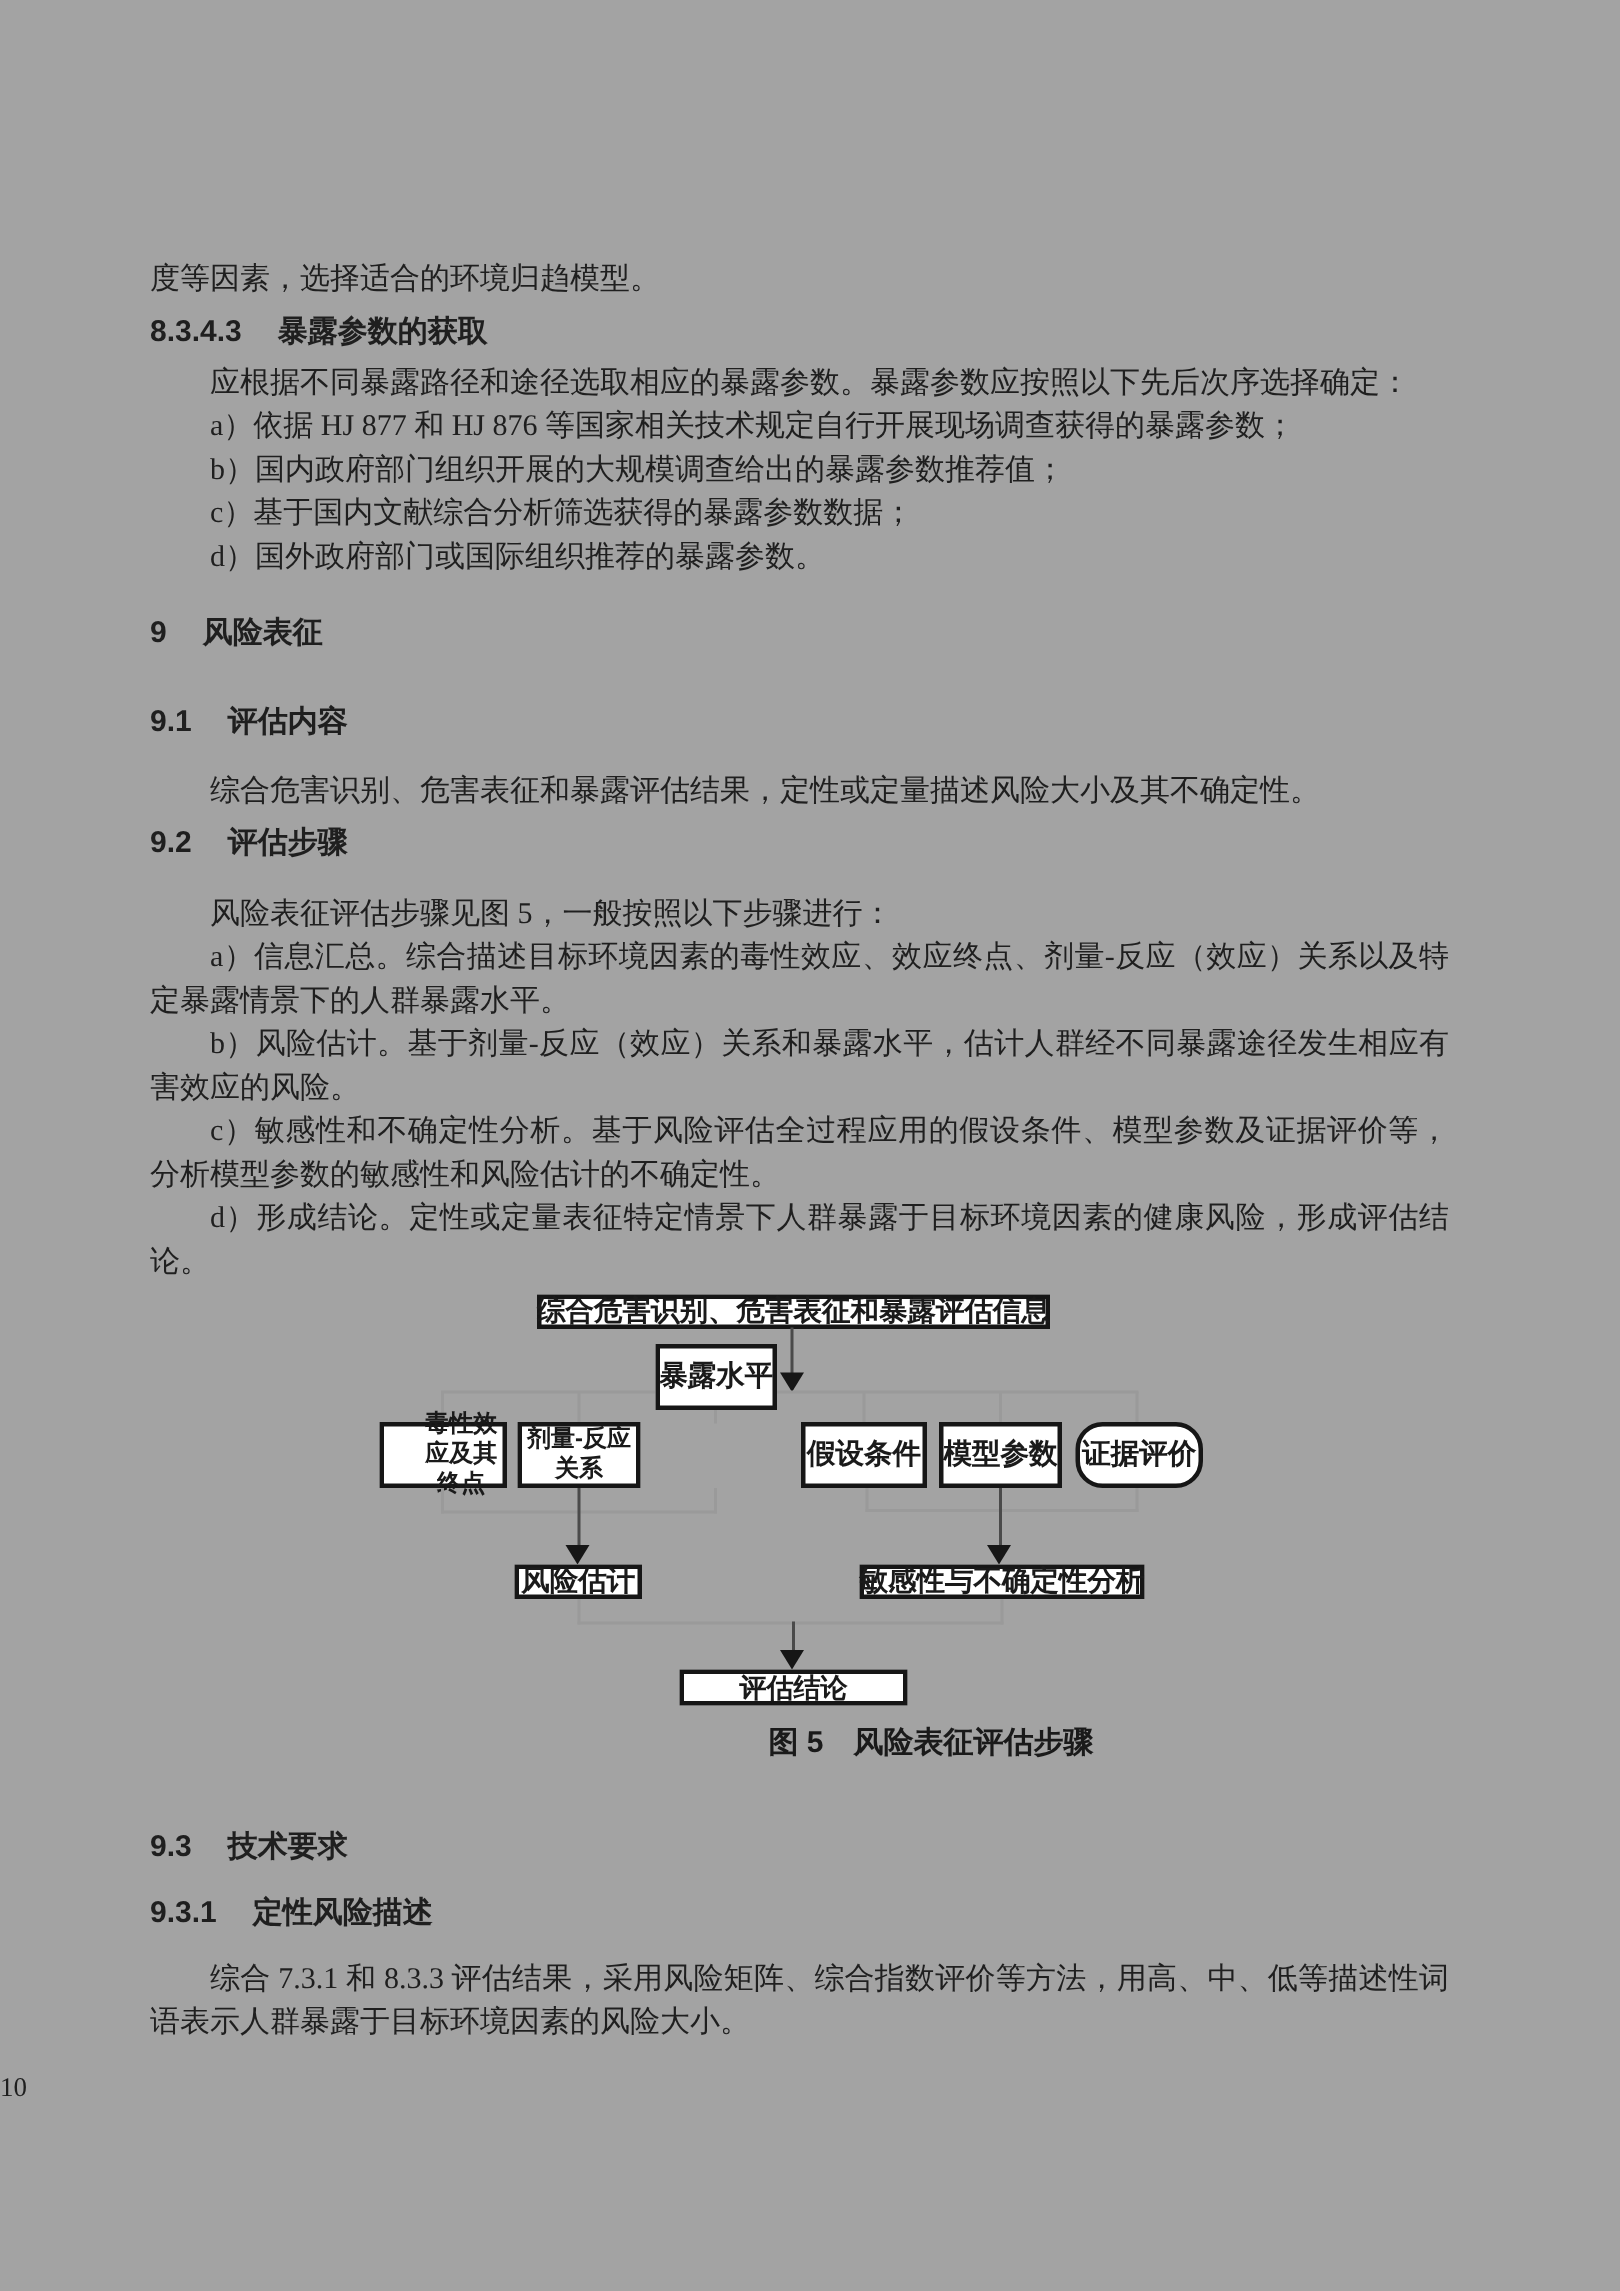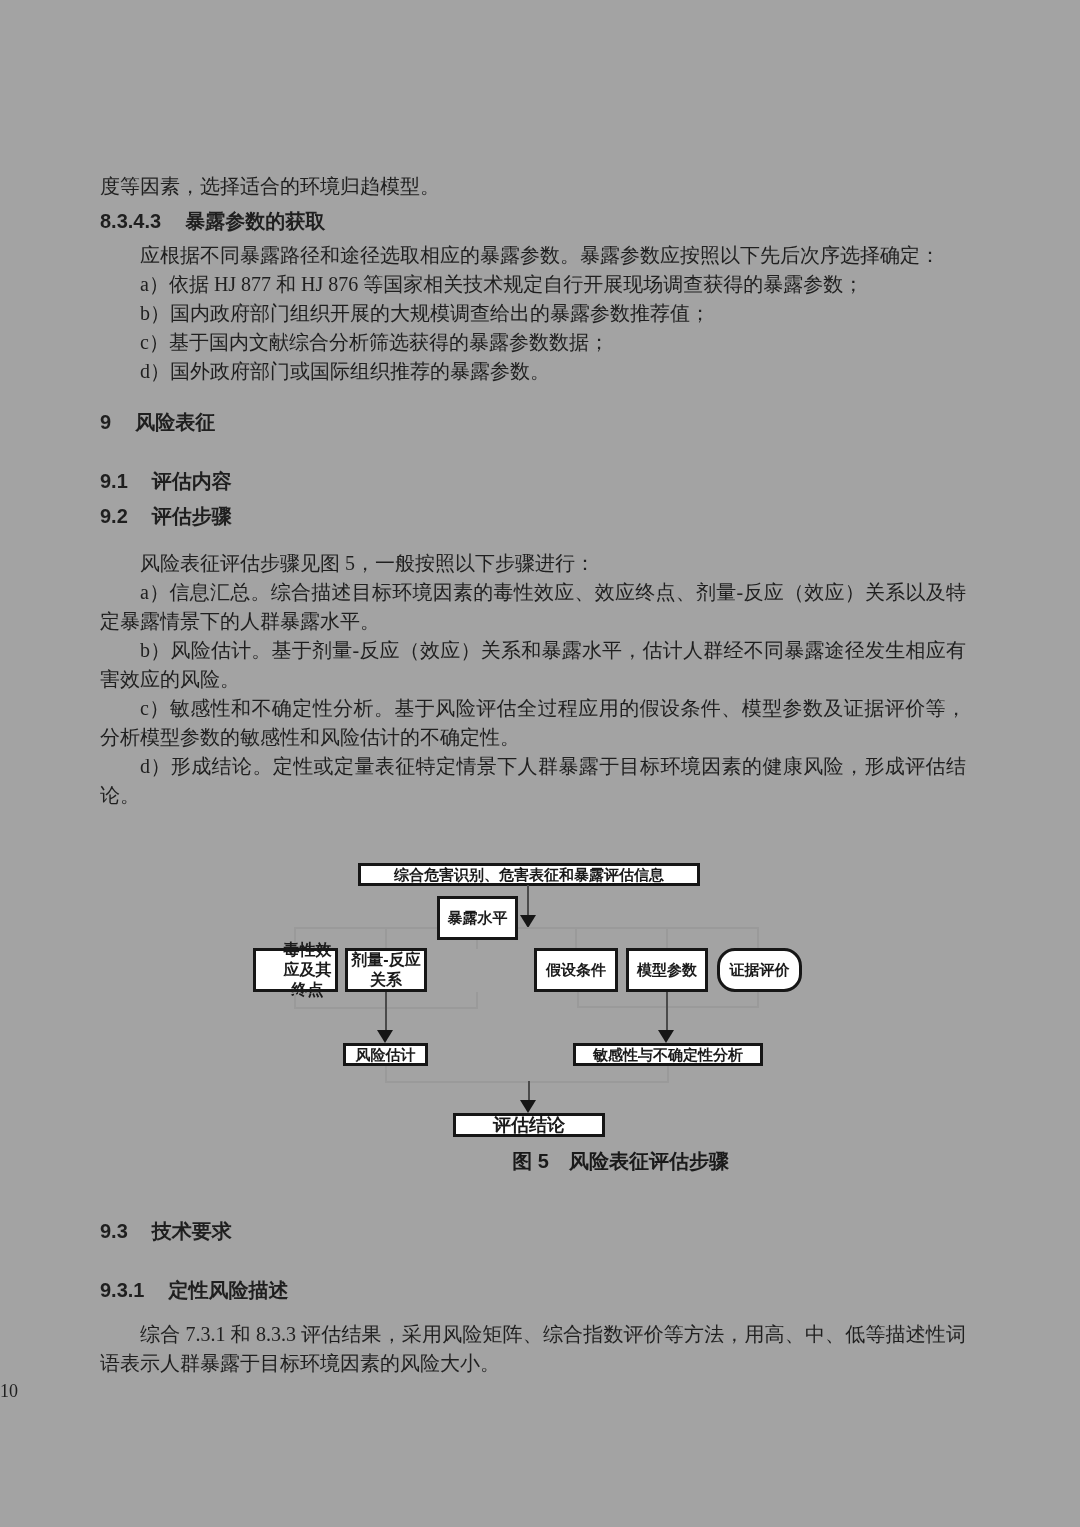--- a/index.html
+++ b/index.html
@@ -12,21 +12,21 @@
   .flow2 { top:1217px; }
   p { margin:0; }
   .indent { text-indent:2em; }
   .h { font-family:"Liberation Sans", sans-serif; font-weight:bold; font-size:20px; text-align:left; }
   .hnum { display:inline-block; margin-right:24px; }
   
   .figure { position:absolute; left:0; top:0; width:1080px; height:1527px; }
   .fbox {
     position:absolute; box-sizing:border-box; border:3px solid #161616; background:#ffffff;
     display:flex; align-items:center; justify-content:center; text-align:center;
-    font-family:"Liberation Sans", sans-serif; font-weight:bold; font-size:15px; line-height:20px;
+    font-family:"Liberation Sans", sans-serif; font-weight:bold; font-size:19px; line-height:20px;
     color:#1a1a1a;
   }
   .nowrap { white-space:nowrap; }
   .wrap { word-break:break-all; }
   .hl { position:absolute; height:2px; background:#9a9a9a; }
   .vl { position:absolute; width:2px; background:#9a9a9a; }
   .stem { background:#4a4a4a; }
   .arr {
     position:absolute; width:0; height:0;
     border-left:8px solid transparent; border-right:8px solid transparent;
@@ -57,20 +57,21 @@
     <p class="indent">c）基于国内文献综合分析筛选获得的暴露参数数据；</p>
     <p class="indent">d）国外政府部门或国际组织推荐的暴露参数。</p>
 
     <div class="h" style="margin-top:22px">
       <span class="hnum">9</span><span>风险表征</span>
     </div>
 
     <div class="h" style="margin-top:30px">
       <span class="hnum">9.1</span><span>评估内容</span>
     </div>
+    <p class="indent" style="margin-top:17px">综合危害识别、危害表征和暴露评估结果，定性或定量描述风险大小及其不确定性。</p>
 
     <div class="h" style="margin-top:6px">
       <span class="hnum">9.2</span><span>评估步骤</span>
     </div>
     <p class="indent" style="margin-top:18px">风险表征评估步骤见图 5，一般按照以下步骤进行：</p>
     <p class="indent">a）信息汇总。综合描述目标环境因素的毒性效应、效应终点、剂量-反应（效应）关系以及特定暴露情景下的人群暴露水平。</p>
     <p class="indent">b）风险估计。基于剂量-反应（效应）关系和暴露水平，估计人群经不同暴露途径发生相应有害效应的风险。</p>
     <p class="indent">c）敏感性和不确定性分析。基于风险评估全过程应用的假设条件、模型参数及证据评价等，分析模型参数的敏感性和风险估计的不确定性。</p>
     <p class="indent">d）形成结论。定性或定量表征特定情景下人群暴露于目标环境因素的健康风险，形成评估结论。</p>
   </div>
@@ -119,21 +120,21 @@
     <div class="arr" style="left:520px; top:1100px;"></div>
     <div class="fbox nowrap" style="left:453px; top:1113px; width:152px; height:24px; font-size:18px;">评估结论</div>
 
     <div class="caption">图 5　风险表征评估步骤</div>
   </div>
 
   <div class="flow flow2">
     <div class="h">
       <span class="hnum">9.3</span><span>技术要求</span>
     </div>
-    <div class="h" style="margin-top:30px">
+    <div class="h" style="margin-top:15px">
       <span class="hnum">9.3.1</span><span>定性风险描述</span>
     </div>
     <p class="indent" style="margin-top:15px">综合 7.3.1 和 8.3.3 评估结果，采用风险矩阵、综合指数评价等方法，用高、中、低等描述性词语表示人群暴露于目标环境因素的风险大小。</p>
   </div>
 
   <div class="pagenum">10</div>
 
 </div>
 
 </body></html>

